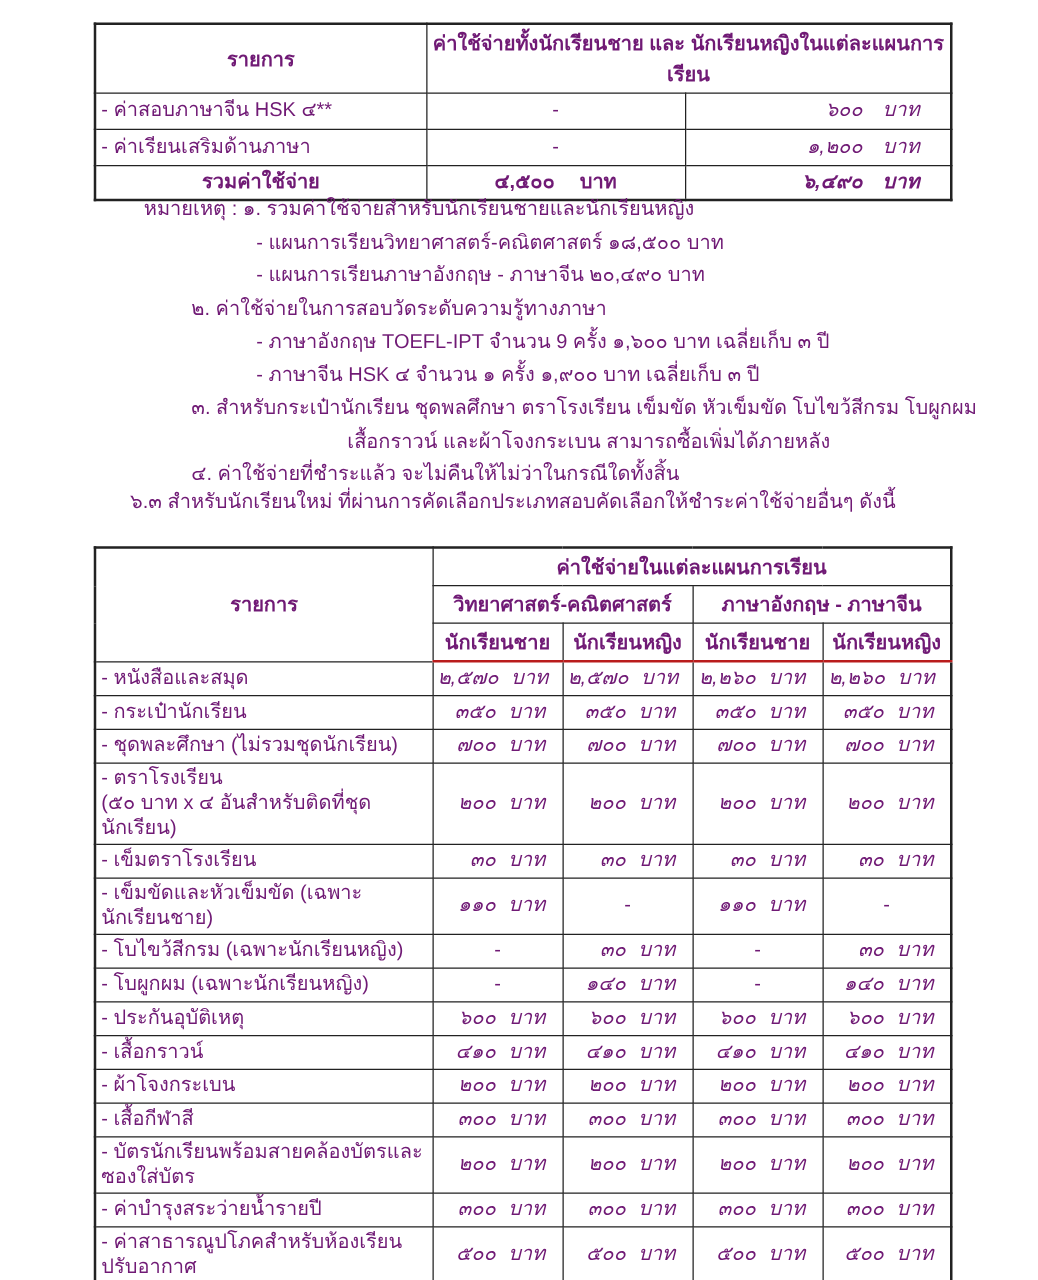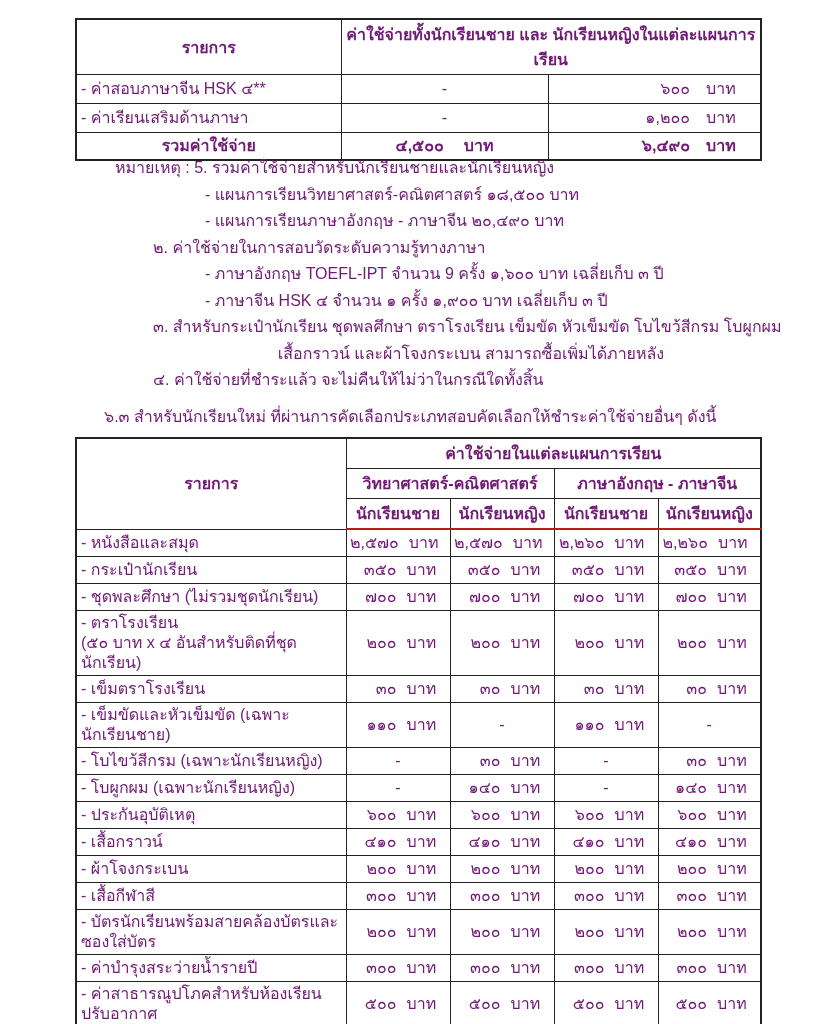--- a/index.html
+++ b/index.html
@@ -19,33 +19,33 @@
   .t1 thead tr { height:32px; }
   .t1 tbody tr { height:29px; }
   .t1 tfoot tr { height:27px; }
   .t1 tfoot td { font-weight:bold; }
   .t2 thead tr { height:27px; }
   .t2 tbody tr { height:27px; }
   .t2 thead tr:last-child th { border-bottom:2px solid #b91c1c; }
   .label-cell { text-align:left; padding-left:8px; }
   .total-label { text-align:center; }
   .dash-cell { text-align:center; }
-  .amt { display:flex; justify-content:flex-end; align-items:baseline; padding-right:7px; }
+  .amt { display:flex; justify-content:flex-end; align-items:baseline; padding-right:7px;font-style:italic; }
   .amt .num { flex:1; text-align:right; }
   .amt .unit { width:32px; margin-left:10px; text-align:left; }
   .t1 .amt { padding-right:14px; }
   .t1 .amt .unit { width:36px; margin-left:16px; }
   .amt-center { display:flex; justify-content:center; align-items:baseline; gap:20px; }
   #notes { position:absolute; left:115px; top:155px; width:665px; }
   .nline { line-height:26.5px; white-space:nowrap; }
   .n0  { margin-left:0; }
   .n1  { margin-left:38px; }
   .n2  { margin-left:90px; }
   .n1c { margin-left:47px;text-align:center; }
-  .sec-heading { position:absolute; left:104px; top:404px; font-size:16px; white-space:nowrap; }
+  .sec-heading { position:absolute; left:104px; top:388px; font-size:16px; white-space:nowrap; }
 </style>
 </head>
 <body>
 
 <div class="page">
 
   <table class="t1">
     <colgroup>
         <col style="width:265px">
         <col style="width:207px">
@@ -96,21 +96,21 @@
           <div class="amt">
             <span class="num">๖,๔๙๐</span>
             <span class="unit">บาท</span>
           </div>
         </td>
       </tr>
     </tfoot>
   </table>
 
   <div id="notes">
-      <div class="nline n0">หมายเหตุ : 5. รวมค่าใช้จ่ายสำหรับนักเรียนชายและนักเรียนหญิง</div>
+      <div class="nline n0">หมายเหตุ : ๑. รวมค่าใช้จ่ายสำหรับนักเรียนชายและนักเรียนหญิง</div>
       <div class="nline n2">- แผนการเรียนวิทยาศาสตร์-คณิตศาสตร์ ๑๘,๕๐๐ บาท</div>
       <div class="nline n2">- แผนการเรียนภาษาอังกฤษ - ภาษาจีน ๒๐,๔๙๐ บาท</div>
       <div class="nline n1">๒. ค่าใช้จ่ายในการสอบวัดระดับความรู้ทางภาษา</div>
       <div class="nline n2">- ภาษาอังกฤษ TOEFL-IPT จำนวน 9 ครั้ง ๑,๖๐๐ บาท เฉลี่ยเก็บ ๓ ปี</div>
       <div class="nline n2">- ภาษาจีน HSK ๔ จำนวน ๑ ครั้ง ๑,๙๐๐ บาท เฉลี่ยเก็บ ๓ ปี</div>
       <div class="nline n1">๓. สำหรับกระเป๋านักเรียน ชุดพลศึกษา ตราโรงเรียน เข็มขัด หัวเข็มขัด โบไขว้สีกรม โบผูกผม</div>
       <div class="nline n1c">เสื้อกราวน์ และผ้าโจงกระเบน สามารถซื้อเพิ่มได้ภายหลัง</div>
       <div class="nline n1">๔. ค่าใช้จ่ายที่ชำระแล้ว จะไม่คืนให้ไม่ว่าในกรณีใดทั้งสิ้น</div>
     </div>
 

